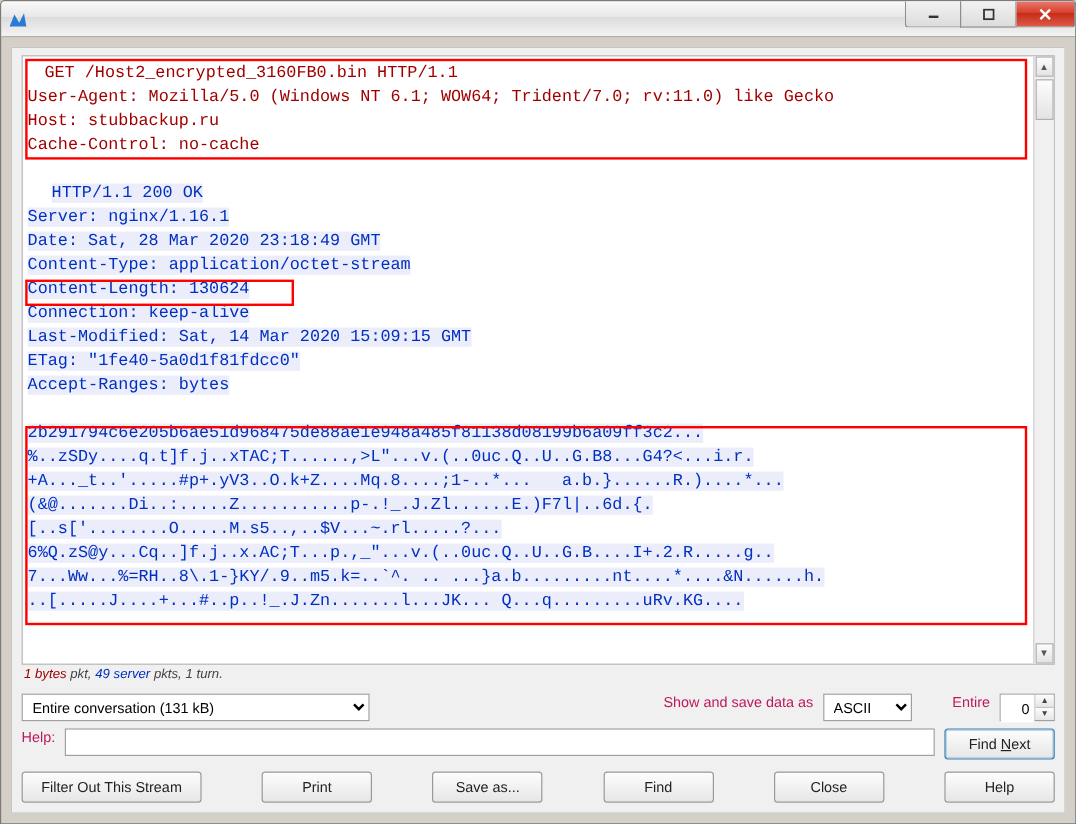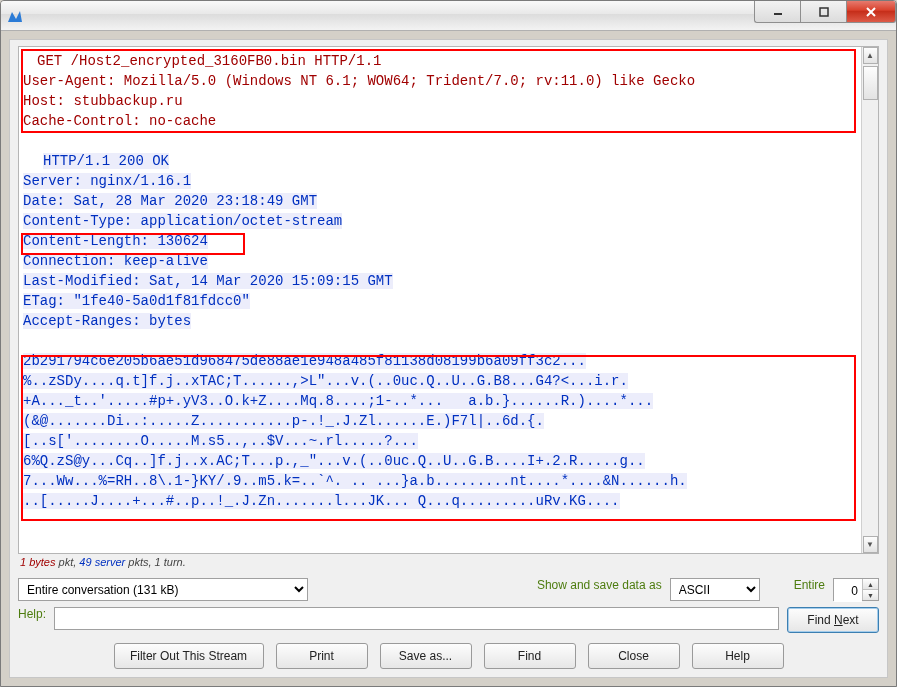--- a/index.html
+++ b/index.html
@@ -127,21 +127,21 @@
   .row { display: flex; align-items: flex-start; gap: 8px; margin-top: 6px; }
   .row .spacer { flex: 1; }
   select, input[type=text] {
     font: inherit;
     height: 23px;
     border: 1px solid #a0a0a0;
     background: #fff;
     padding: 0 4px;
   }
   .combo-wide { width: 290px; }
-  .combo-sm { width: 90px; }
+  .combo-sm { width: 74px; }
   .spin {
     display: inline-flex;
     border: 1px solid #a0a0a0;
     height: 23px;
     background: #fff;
     align-items: stretch;
   }
   .spin input {
     border: none; width: 28px; text-align: right; padding: 0 4px;
   }
@@ -167,22 +167,22 @@
     background: linear-gradient(to bottom,#fdfdfd,#e6e6e6);
     border: 1px solid #9a9a9a;
     border-radius: 3px;
     color: #222;
   }
   button.btn.default {
     border: 1px solid #3c7fb1;
     box-shadow: 0 0 0 1px #a4cdec inset;
   }
   .underline-key { text-decoration: underline; }
-  label { color: #4d7c0f; }
-  .button-row { display:flex; gap:12px; justify-content:center; margin-top:10px; }
+  label { color: #be185d; }
+  .button-row { display:flex; gap:12px; justify-content:space-between; margin-top:10px; }
 </style>
 </head>
 <body>
 
 <div class="titlebar">
   <div class="title">
     <span class="shark-icon">
       <svg width="16" height="16" viewBox="0 0 16 16">
         <path d="M1 14 L5 4 L9 11 L13 3 L15 14 Z" fill="#2b7bd6"></path>
       </svg>

